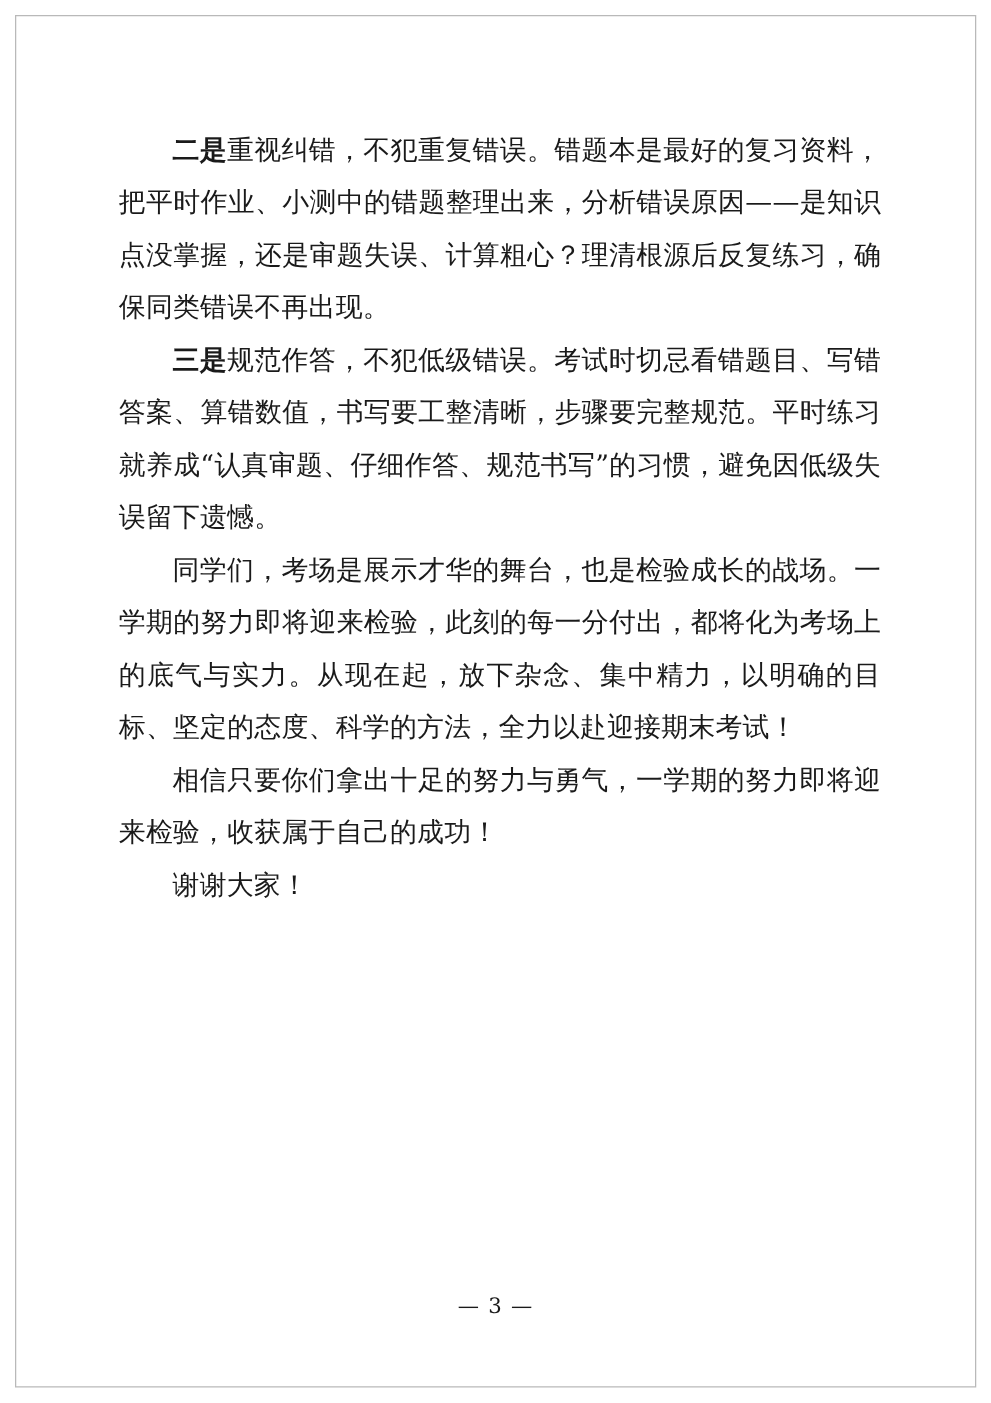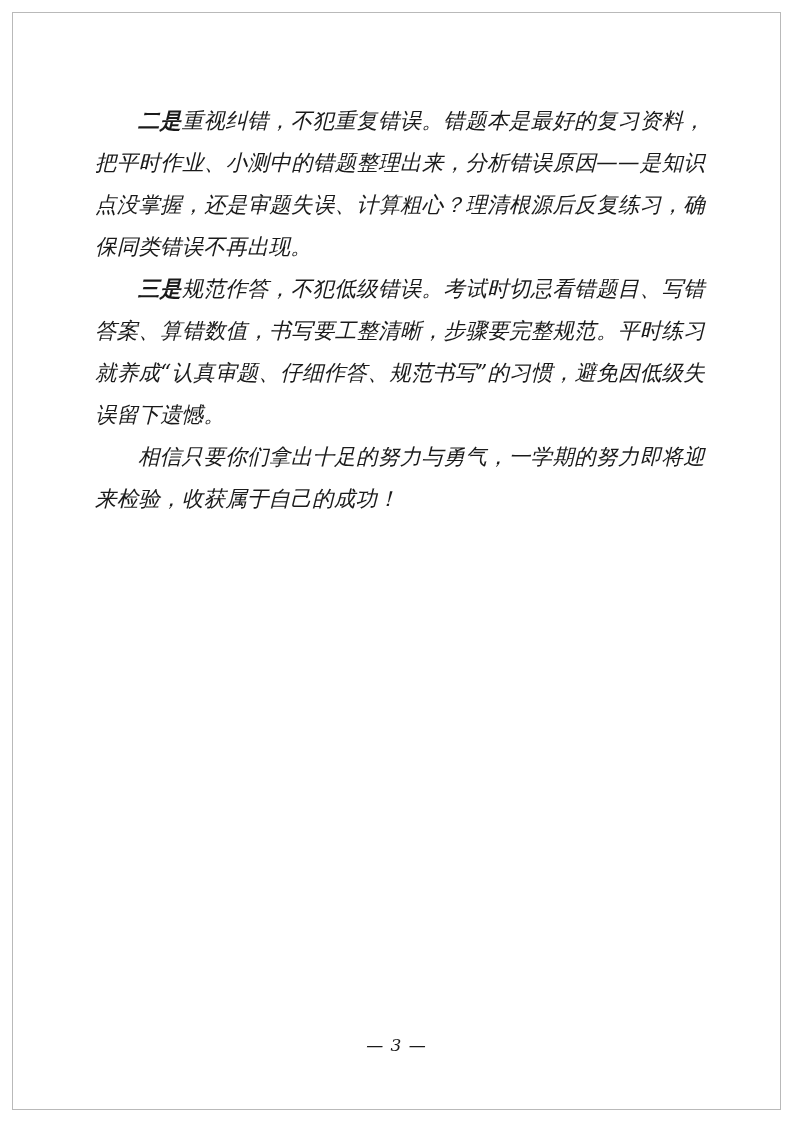--- a/index.html
+++ b/index.html
@@ -15,21 +15,20 @@
     position: relative;
     overflow: hidden;
   }
   .page {
     position: absolute;
     left: 0;
     top: 0;
     width: 793px;
     height: 1122px;
     box-sizing: border-box;
-    font-style: italic;
   }
   .page-border {
     position: absolute;
     left: 12px;
     top: 12px;
     right: 12px;
     bottom: 12px;
     border: 1px solid #b9b9b9;
     pointer-events: none;
   }
@@ -69,20 +68,22 @@
 
 <div class="page">
   <div class="page-border"></div>
 
   <div class="content">
 
     <p class="para"><span class="lead">二是</span><span>重视纠错，不犯重复错误。错题本是最好的复习资料，把平时作业、小测中的错题整理出来，分析错误原因——是知识点没掌握，还是审题失误、计算粗心？理清根源后反复练习，确保同类错误不再出现。</span></p>
 
     <p class="para"><span class="lead">三是</span><span>规范作答，不犯低级错误。考试时切忌看错题目、写错答案、算错数值，书写要工整清晰，步骤要完整规范。平时练习就养成“认真审题、仔细作答、规范书写”的习惯，避免因低级失误留下遗憾。</span></p>
 
+    <p class="para"><span class="lead"></span><span>同学们，考场是展示才华的舞台，也是检验成长的战场。一学期的努力即将迎来检验，此刻的每一分付出，都将化为考场上的底气与实力。从现在起，放下杂念、集中精力，以明确的目标、坚定的态度、科学的方法，全力以赴迎接期末考试！</span></p>
 
     <p class="para"><span class="lead"></span><span>相信只要你们拿出十足的努力与勇气，一学期的努力即将迎来检验，收获属于自己的成功！</span></p>
 
+    <p class="para"><span class="lead"></span><span>谢谢大家！</span></p>
 
   </div>
 
   <div class="footer">— 3 —</div>
 </div>
 
 </body></html>

